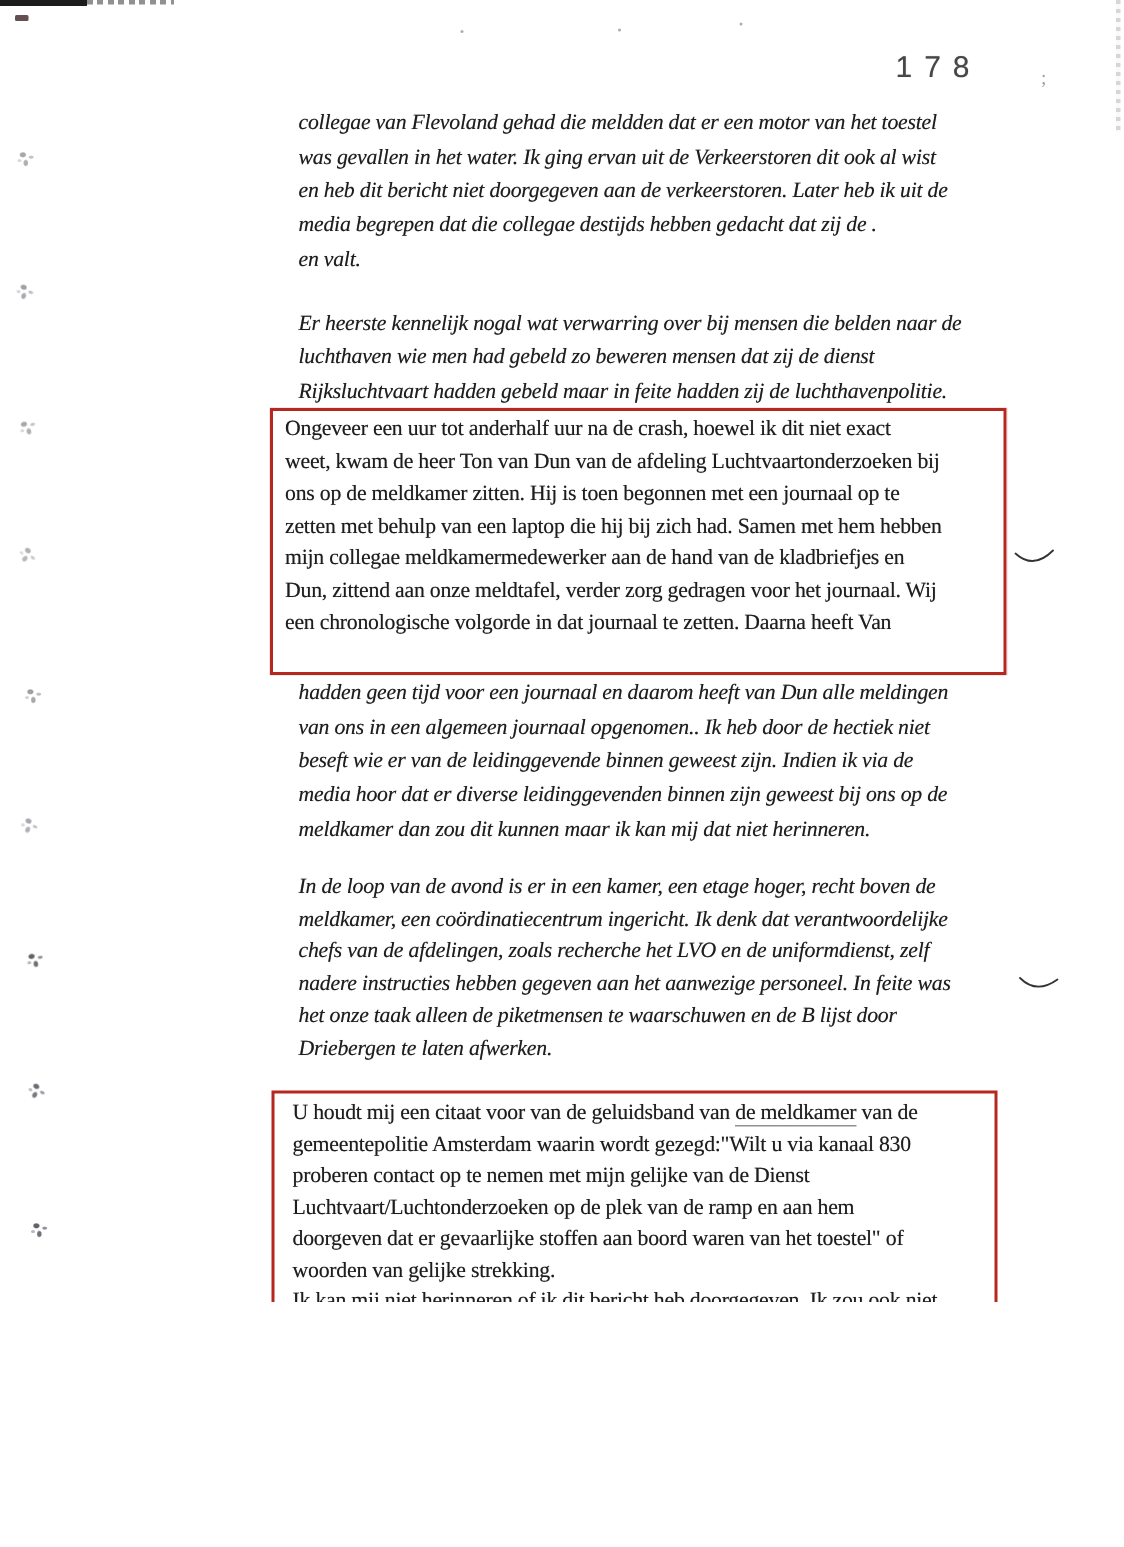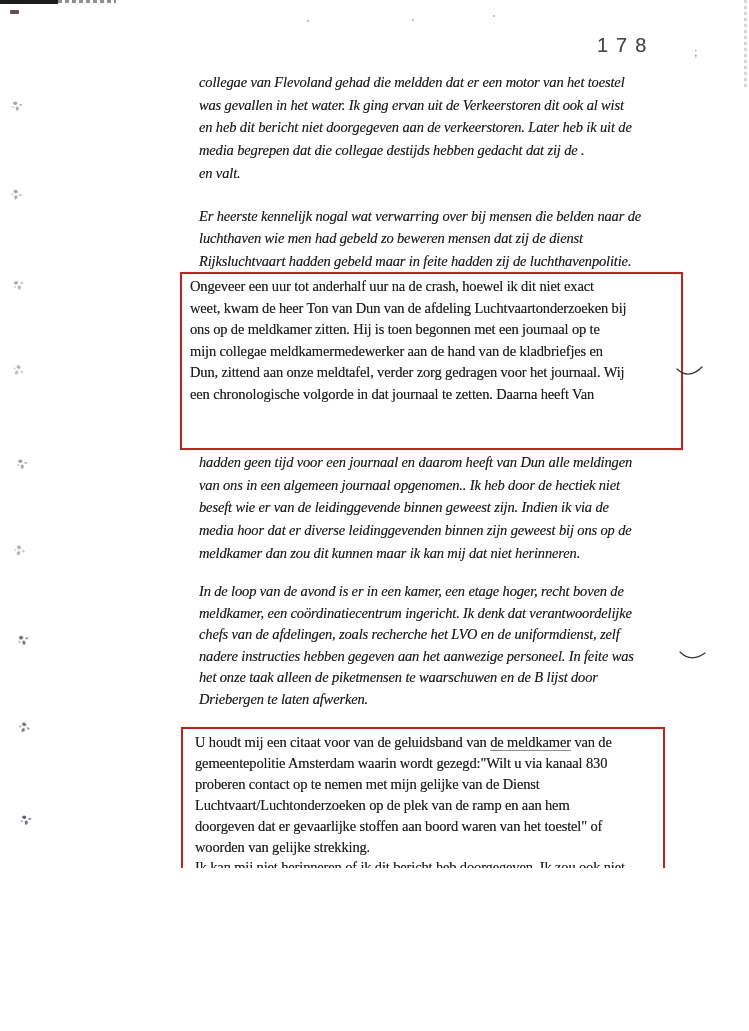--- a/index.html
+++ b/index.html
@@ -27,21 +27,21 @@
   #para1{left:199px;top:71px;line-height:22.7px;}
   #para2{left:199px;top:205px;line-height:22.3px;}
   .redbox{
     position:absolute;
     border:2px solid var(--box_red);
     box-shadow:0 0 0.6px rgba(181,40,31,.8);
     font-size:14.5px;
     letter-spacing:-0.15px;
     text-shadow:0 0 0.45px rgba(20,20,20,0.55);
   }
-  #box1{left:180px;top:272px;width:479px;height:172px;padding:2px 12px 0 8px;line-height:21.5px;}
+  #box1{left:180px;top:272px;width:479px;height:172px;padding:2px 0 0 8px;line-height:21.5px;}
   #para3{left:199px;top:451px;line-height:22.7px;}
   #para4{left:199px;top:581px;line-height:21.5px;}
   #box2{left:181px;top:727px;width:468px;height:183px;padding:3px 0 0 12px;line-height:20.9px;}
   .pen-underline{
     border-bottom:1px solid rgba(55,55,55,0.55);
   }
   #header-number{
     position:absolute;left:597px;top:34px;
     font-family:"Liberation Sans","DejaVu Sans",sans-serif;
     font-size:20px;letter-spacing:8px;color:#2e2e2e;opacity:.88;
@@ -129,20 +129,21 @@
   <div id="para2" class="para">
     <div class="line">Er heerste kennelijk nogal wat verwarring over bij mensen die belden naar de</div>
     <div class="line">luchthaven wie men had gebeld zo beweren mensen dat zij de dienst</div>
     <div class="line">Rijksluchtvaart hadden gebeld maar in feite hadden zij de luchthavenpolitie.</div>
   </div>
 
   <div id="box1" class="redbox">
     <div class="line">Ongeveer een uur tot anderhalf uur na de crash, hoewel ik dit niet exact</div>
     <div class="line">weet, kwam de heer Ton van Dun van de afdeling Luchtvaartonderzoeken bij</div>
     <div class="line">ons op de meldkamer zitten. Hij is toen begonnen met een journaal op te</div>
+    <div class="line">zetten met behulp van een laptop die hij bij zich had. Samen met hem hebben</div>
     <div class="line">mijn collegae meldkamermedewerker aan de hand van de kladbriefjes en</div>
     <div class="line">Dun, zittend aan onze meldtafel, verder zorg gedragen voor het journaal. Wij</div>
     <div class="line">een chronologische volgorde in dat journaal te zetten. Daarna heeft Van</div>
   </div>
 
   <div id="para3" class="para">
     <div class="line">hadden geen tijd voor een journaal en daarom heeft van Dun alle meldingen</div>
     <div class="line">van ons in een algemeen journaal opgenomen.. Ik heb door de hectiek niet</div>
     <div class="line">beseft wie er van de leidinggevende binnen geweest zijn. Indien ik via de</div>
     <div class="line">media hoor dat er diverse leidinggevenden binnen zijn geweest bij ons op de</div>

